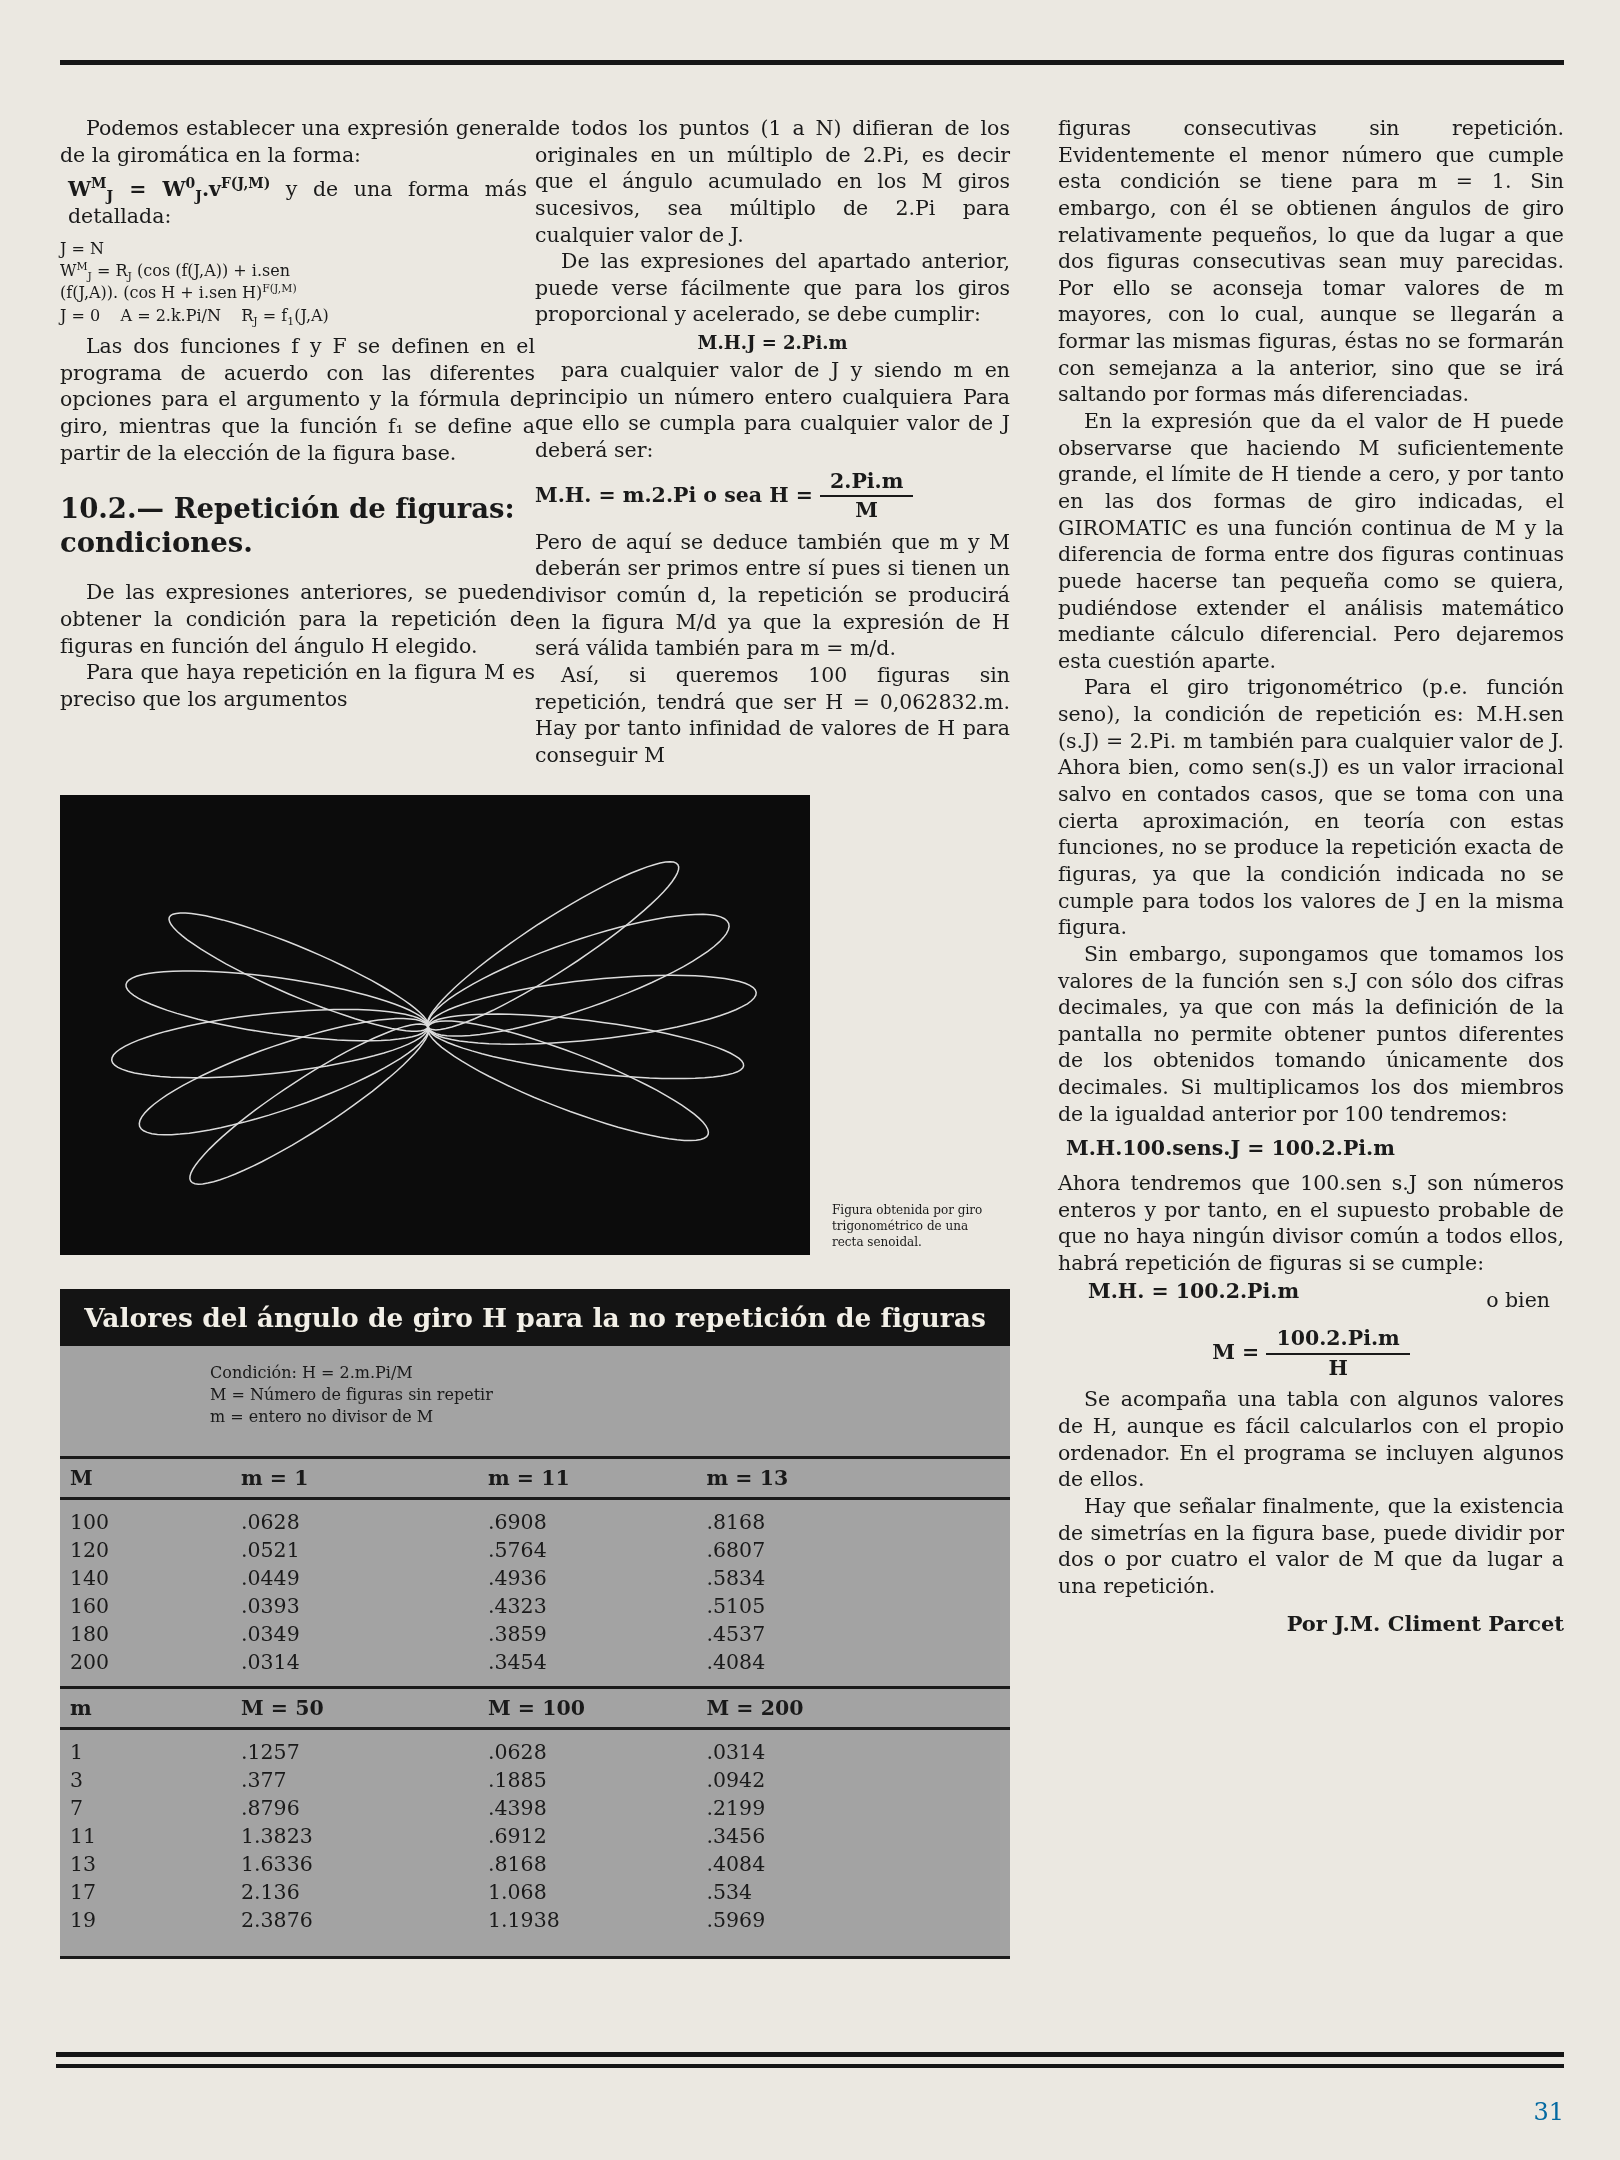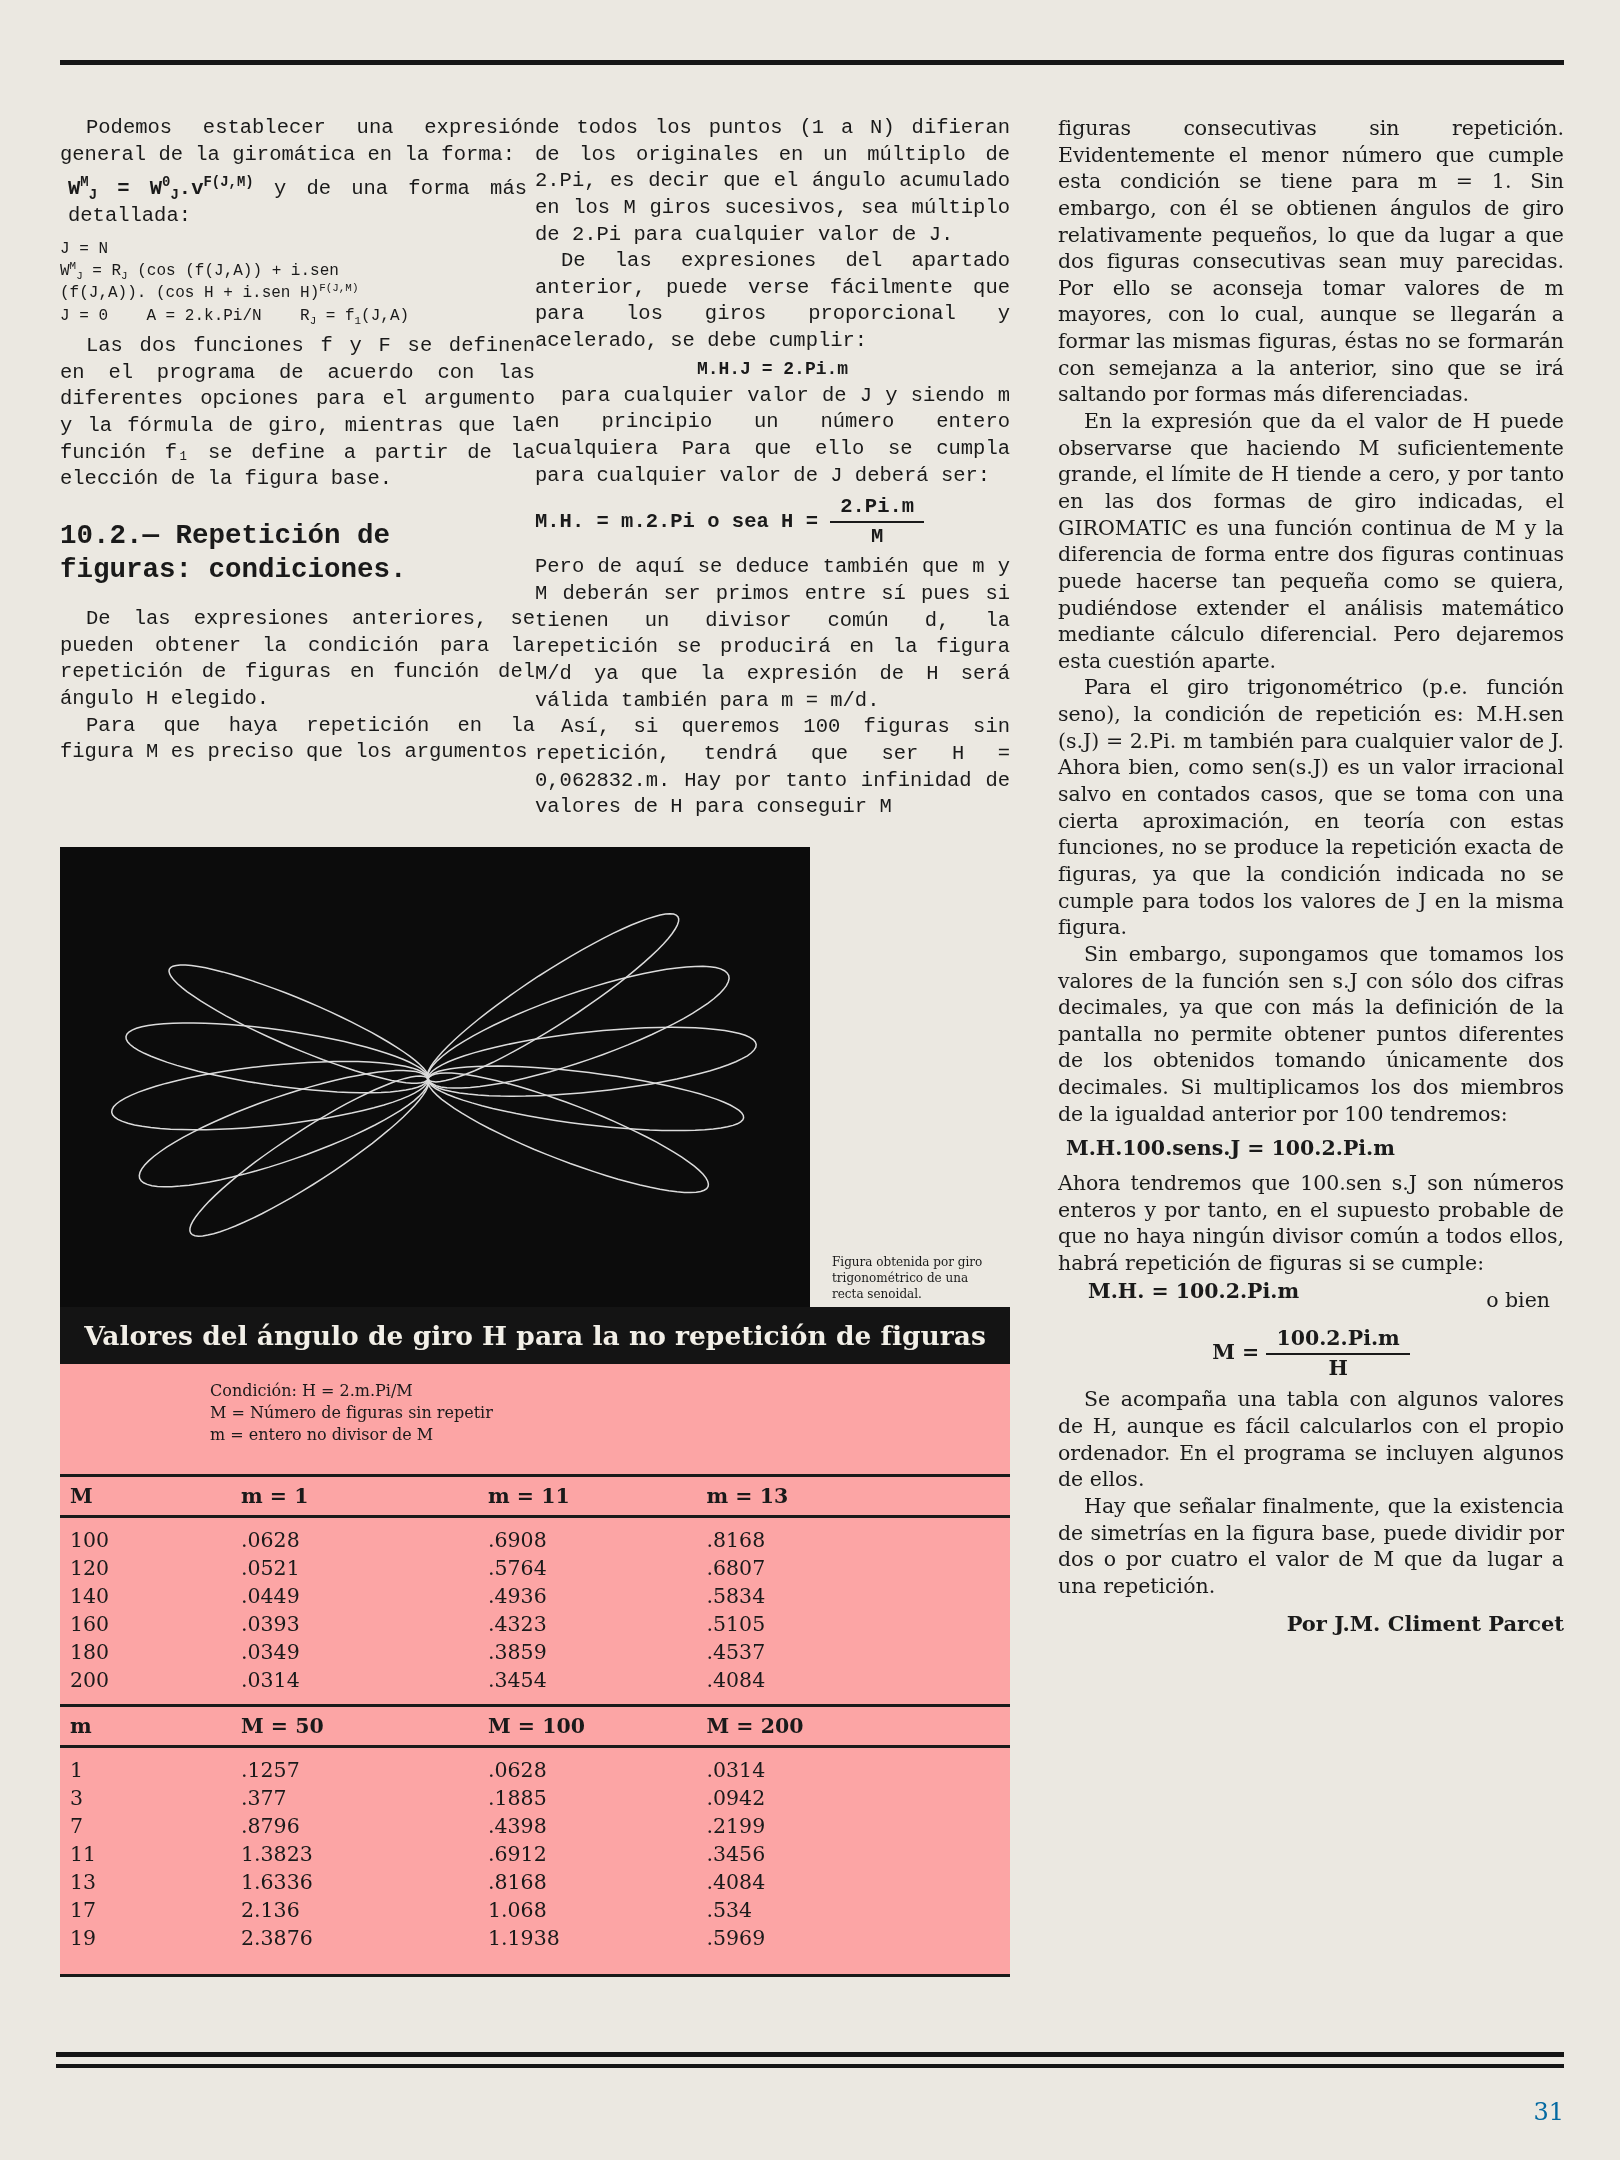--- a/index.html
+++ b/index.html
@@ -11,21 +11,21 @@
     color:#1a1a1a;
     font-family:"DejaVu Serif","Liberation Serif",serif;
     box-sizing:border-box;
     padding:52px 56px 0 60px;
     overflow:hidden;
   }
   .top-rule{height:5px;background:#161616;margin-top:8px;}
   .content{display:flex;gap:48px;margin-top:50px;}
   .left-region{width:950px;flex:none;}
   .right-col{flex:1;min-width:0;}
-  .cols{display:flex;font-family:Liberation Mono, monospace;}
+  .cols{display:flex;}
   .col{flex:1;min-width:0;}
 
   .para{font-size:20.5px;line-height:1.3;text-align:justify;text-indent:26px;margin:0;hyphens:auto;}
   .noind{text-indent:0;}
   .h2{font-size:27.5px;font-weight:bold;line-height:1.22;margin:26px 0 20px;}
 
   .fline{font-size:20.5px;line-height:1.3;margin:8px;text-align:justify;}
   .fbold{font-weight:bold;}
   .fdisp{margin:6px 0;}
   .fdisp div{line-height:1.4;}
@@ -36,21 +36,21 @@
   .frac{display:inline-block;vertical-align:middle;text-align:center;line-height:1.15;}
   .frac .fnum{display:block;border-bottom:2px solid #1a1a1a;padding:0 10px 2px;}
   .frac .fden{display:block;padding-top:2px;}
   .fracline{font-weight:bold;font-size:20.5px;margin:6px 0;}
 
   .fig-row{display:flex;align-items:flex-end;gap:22px;margin-top:26px;}
   .fig-box{width:750px;height:460px;background:#0c0c0c;flex:none;}
   .fig-box svg{display:block;width:100%;height:100%;}
   .fig-caption{font-size:12px;line-height:1.32;width:168px;padding-bottom:4px;}
 
-  .table-block{background:#fca5a5;border-bottom:3px solid #1a1a1a;padding-bottom:12px;}
+  .table-block{margin-top:34px;background:#a3a3a3;border-bottom:3px solid #1a1a1a;padding-bottom:12px;}
   .tbl-title{background:#141414;color:#f2efe7;font-weight:bold;font-size:26.5px;text-align:center;padding:13px 10px;}
   .tbl-cond{font-size:16px;line-height:1.38;padding:16px 0 28px 150px;}
   table.tbl{width:100%;border-collapse:collapse;font-size:20.5px;}
   .tbl td{padding:2px 10px;text-align:left;}
   .tbl col.c1{width:18%;}
   .tbl col.c2{width:26%;}
   .tbl col.c3{width:23%;}
   .tbl col.c4{width:33%;}
   tbody.hd td{font-weight:bold;border-top:3px solid #1a1a1a;border-bottom:3px solid #1a1a1a;padding:7px 10px;}
   tbody.data tr:first-child td{padding-top:10px;}

